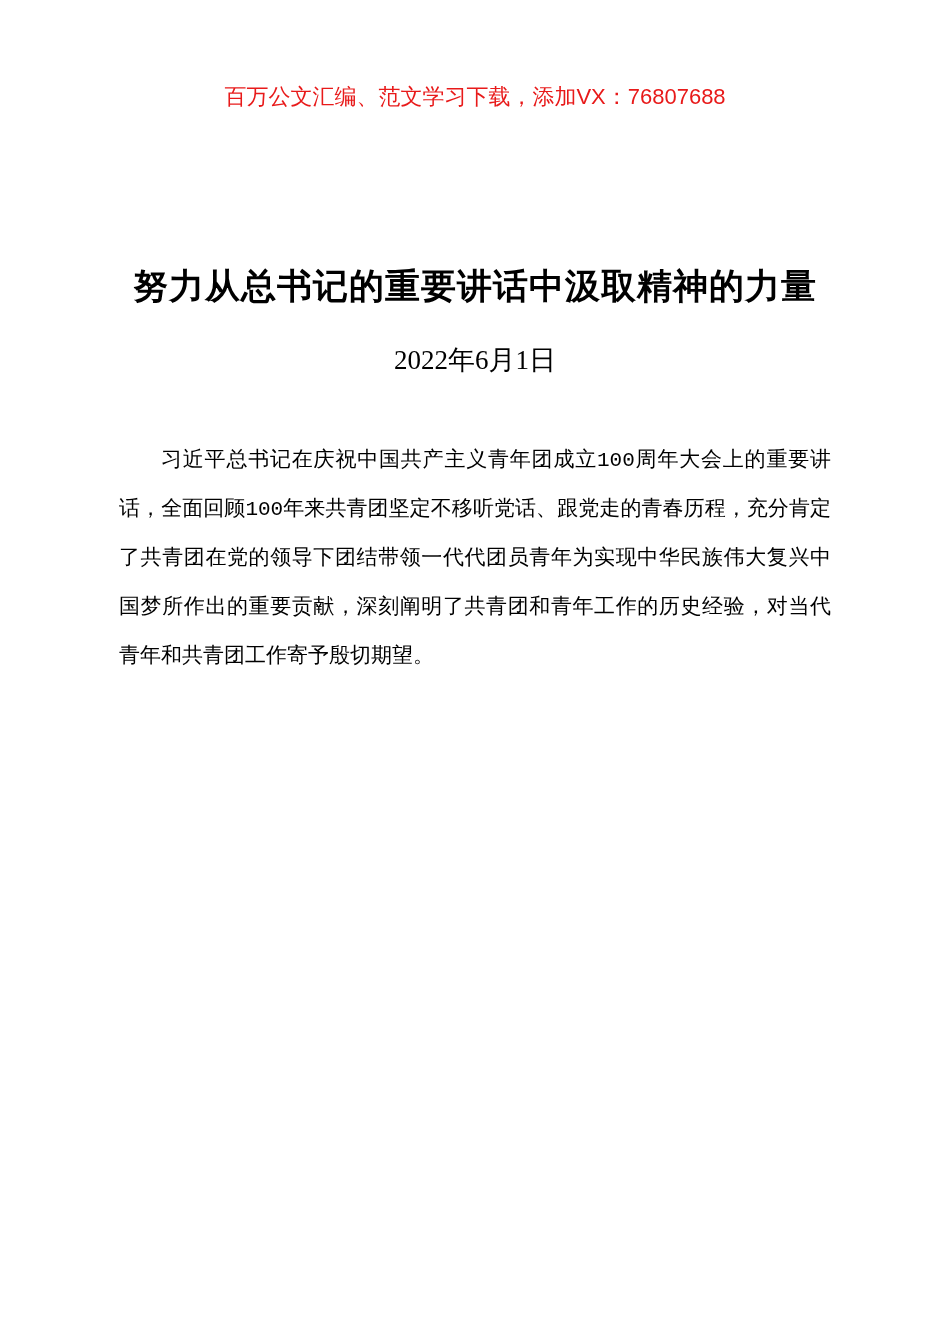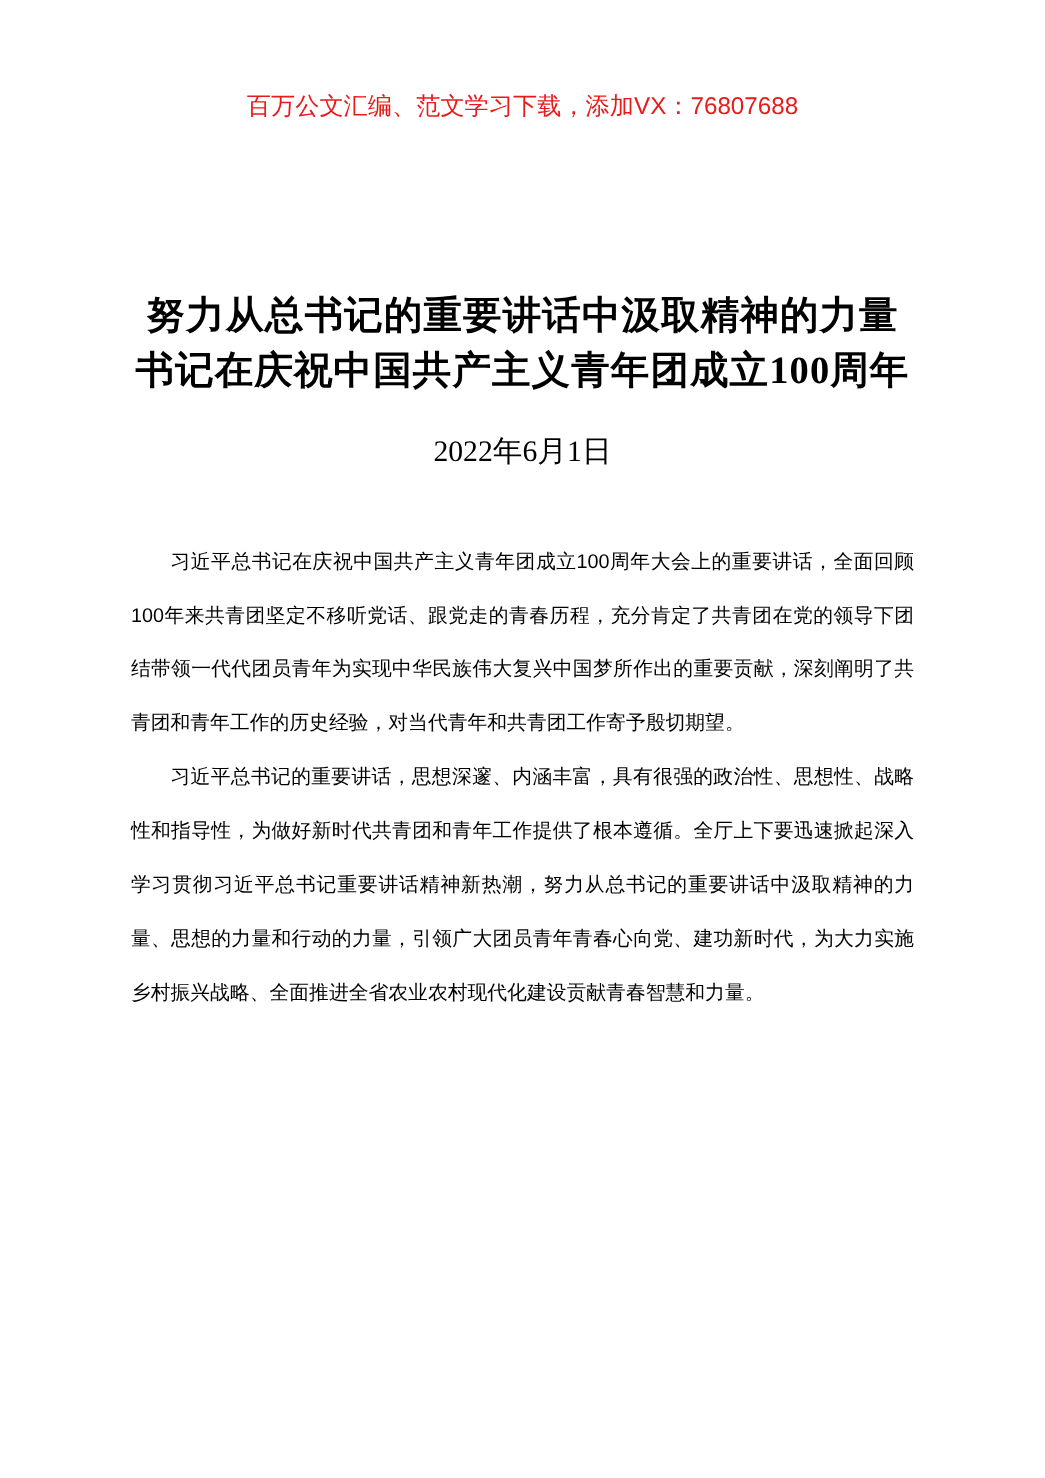--- a/index.html
+++ b/index.html
@@ -41,43 +41,41 @@
     text-align: center;
     font-family: "Liberation Serif", serif;
     font-size: 27px;
     line-height: 40px;
     color: #000000;
   }
   .doc-content {
     width: 712px;
     margin: 56px auto 0 auto;
     
-    font-family: Liberation Sans, sans-serif;
-    font-size: 18px;
+    font-family: Liberation Mono, monospace;
+    font-size: 21px;
     line-height: 49px;
     color: #000000;
     text-align: justify;
   }
   .doc-content p {
     margin: 0;
     text-indent: 2em;
   }
 </style>
 </head>
 <body>
 
 <div class="page">
 
   <div class="watermark-notice">百万公文汇编、范文学习下载，添加VX：76807688</div>
 
   <h1 class="doc-title">
     <span class="title-line">努力从总书记的重要讲话中汲取精神的力量</span>
-    <span class="title-line">书记在庆祝中国共产主义青年团成立100周年</span>
   </h1>
 
   <div class="doc-date">2022年6月1日</div>
 
   <div class="doc-content">
     <p>习近平总书记在庆祝中国共产主义青年团成立100周年大会上的重要讲话，全面回顾100年来共青团坚定不移听党话、跟党走的青春历程，充分肯定了共青团在党的领导下团结带领一代代团员青年为实现中华民族伟大复兴中国梦所作出的重要贡献，深刻阐明了共青团和青年工作的历史经验，对当代青年和共青团工作寄予殷切期望。</p>
-    <p>习近平总书记的重要讲话，思想深邃、内涵丰富，具有很强的政治性、思想性、战略性和指导性，为做好新时代共青团和青年工作提供了根本遵循。全厅上下要迅速掀起深入学习贯彻习近平总书记重要讲话精神新热潮，努力从总书记的重要讲话中汲取精神的力量、思想的力量和行动的力量，引领广大团员青年青春心向党、建功新时代，为大力实施乡村振兴战略、全面推进全省农业农村现代化建设贡献青春智慧和力量。</p>
   </div>
 
 </div>
 
 </body></html>

